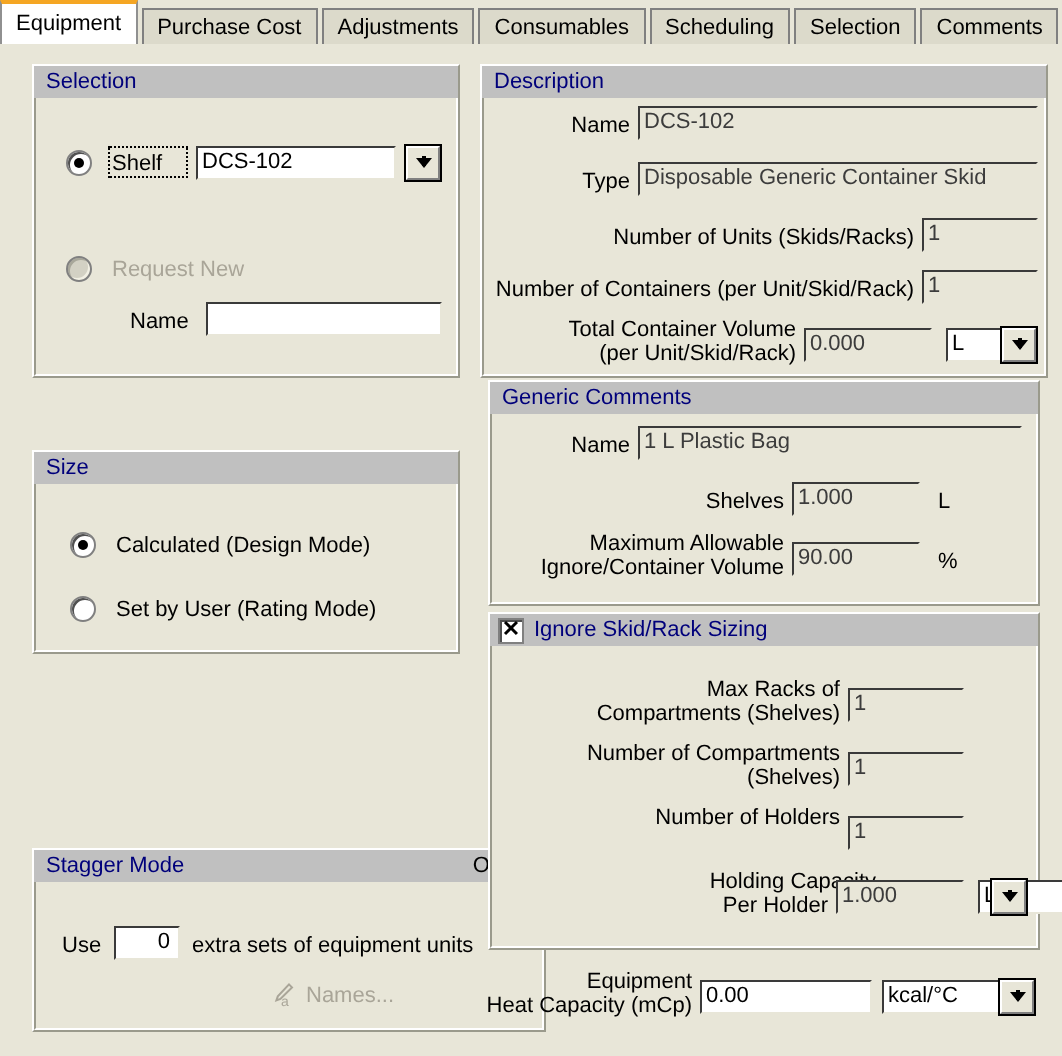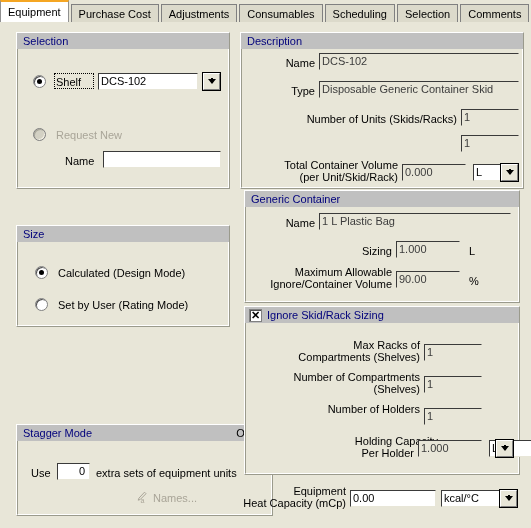--- a/index.html
+++ b/index.html
@@ -341,43 +341,44 @@
 
     <div class="lbl right" style="left:0px; top:24px; width:74px;">Name</div>
     <div class="field ro" style="left:78px; top:20px; width:200px; height:17px;">DCS-102</div>
 
     <div class="lbl right" style="left:0px; top:52px; width:74px;">Type</div>
     <div class="field ro" style="left:78px; top:48px; width:200px; height:17px;">Disposable Generic Container Skid</div>
 
     <div class="lbl right" style="left:0px; top:80px; width:216px;">Number of Units (Skids/Racks)</div>
     <div class="field ro" style="left:220px; top:76px; width:58px; height:17px;">1</div>
 
+    <div class="lbl right" style="left:0px; top:106px; width:216px;">Number of Containers (per Unit/Skid/Rack)</div>
     <div class="field ro" style="left:220px; top:102px; width:58px; height:17px;">1</div>
 
     <div class="lbl right two" style="left:0px; top:127px; width:157px;">Total Container Volume</div>
     <div class="lbl right two" style="left:0px; top:139px; width:157px;">(per Unit/Skid/Rack)</div>
     <div class="field ro" style="left:161px; top:131px; width:64px; height:17px;">0.000</div>
     <div class="field" style="left:232px; top:131px; width:46px; height:17px;">L</div>
     <div class="ddbtn" style="left:259px; top:130px; width:19px; height:19px;">
       <div class="inner">
         <span class="arrow-down">
             <span class="arrow-stem"></span>
           </span>
       </div>
     </div>
   </div>
 
   <div class="group" style="left:244px; top:168px; width:276px; height:113px;">
     <div class="group-inner"></div>
-    <div class="group-caption">Generic Container</div>
+    <div class="group-caption">Generic Comments</div>
 
     <div class="lbl right" style="left:0px; top:26px; width:70px;">Name</div>
     <div class="field ro" style="left:74px; top:22px; width:192px; height:17px;">1 L Plastic Bag</div>
 
-    <div class="lbl right" style="left:0px; top:54px; width:147px;">Sizing</div>
+    <div class="lbl right" style="left:0px; top:54px; width:147px;">Shelves</div>
     <div class="field ro" style="left:151px; top:50px; width:64px; height:17px;">1.000</div>
     <div class="unit-lbl" style="left:224px; top:54px;">L</div>
 
     <div class="lbl right two" style="left:0px; top:76px; width:147px;">Maximum Allowable</div>
     <div class="lbl right two" style="left:0px; top:88px; width:147px;">Ignore/Container Volume</div>
     <div class="field ro" style="left:151px; top:80px; width:64px; height:17px;">90.00</div>
     <div class="unit-lbl" style="left:224px; top:84px;">%</div>
   </div>
 
   <div class="group" style="left:244px; top:284px; width:276px; height:169px;">

